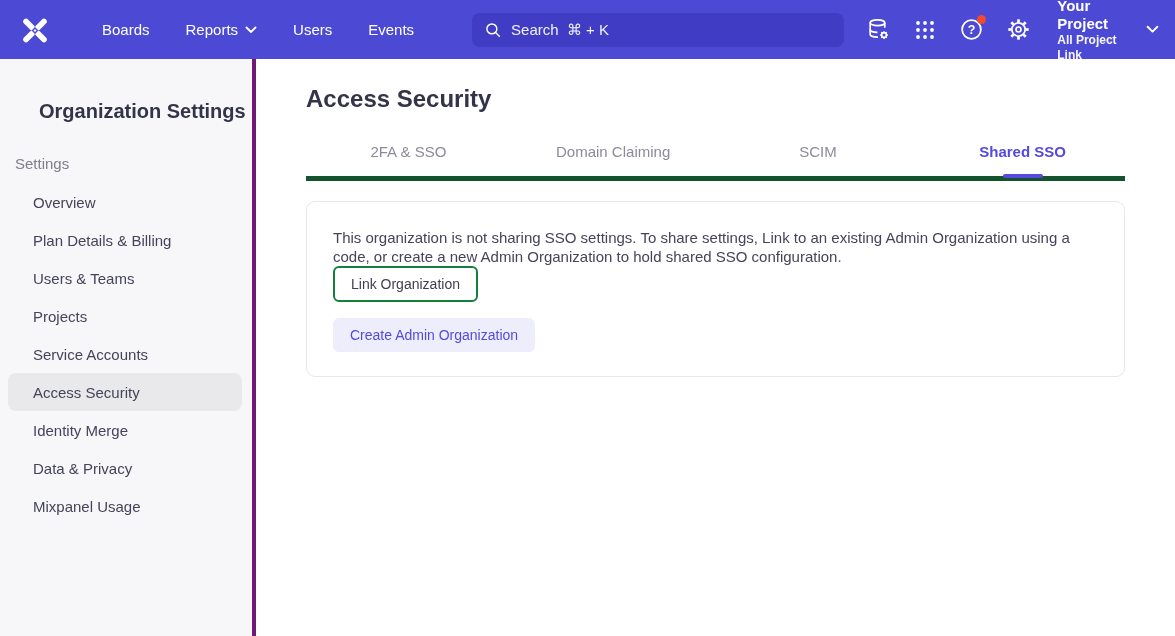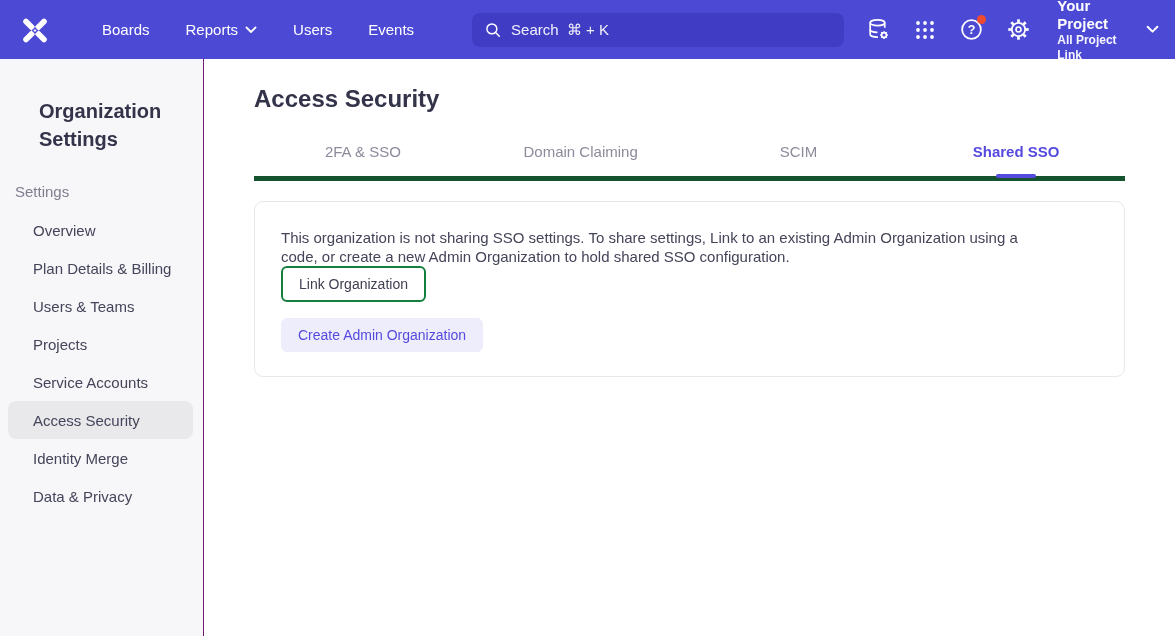--- a/index.html
+++ b/index.html
@@ -24,21 +24,21 @@
   .red-dot { position:absolute; top:-2px; right:-2px; width:9px; height:9px;
     border-radius:50%; background:#ef4b32; }
   .project-switcher { margin-left:26px; display:flex; align-items:center; gap:10px; cursor:pointer; }
   .project-name { font-size:15px; font-weight:bold; line-height:18px; }
   .project-sub { font-size:12px; font-weight:bold; line-height:15px; color:rgba(255,255,255,0.95); }
 
   
   .app { display:flex; height:577px; }
 
   
-  .sidebar { width:204px; flex:none; background:#f7f7f9; border-right:1px solid #701a75;
+  .sidebar { width:256px; flex:none; background:#f7f7f9; border-right:4px solid #701a75;
     padding-top:38px; }
   .sidebar-title { font-size:20px; font-weight:bold; color:#33334a; padding-left:39px;
     line-height:28px; }
   .sidebar-section { font-size:15px; color:#7e7e8f; padding-left:15px; margin-top:30px;
     height:20px; }
   .sidebar-list { margin-top:8px; }
   .side-item { height:38px; display:flex; align-items:center; padding-left:33px;
     font-size:15px; color:#44445a; cursor:pointer; }
   .side-item.active { background:#e9e9ec; border-radius:8px; margin:0 10px 0 8px;
     padding-left:25px; }
@@ -184,20 +184,21 @@
     <div class="sidebar-section">Settings</div>
     <div class="sidebar-list">
       <div class="side-item">Overview</div>
       <div class="side-item">Plan Details &amp; Billing</div>
       <div class="side-item">Users &amp; Teams</div>
       <div class="side-item">Projects</div>
       <div class="side-item">Service Accounts</div>
       <div class="side-item active">Access Security</div>
       <div class="side-item">Identity Merge</div>
       <div class="side-item">Data &amp; Privacy</div>
+      <div class="side-item">Mixpanel Usage</div>
     </div>
   </div>
 
   <div class="main">
     <div class="page-title">Access Security</div>
 
     <div class="tabs">
       <div class="tab">
         <span>2FA &amp; SSO</span>
       </div>

